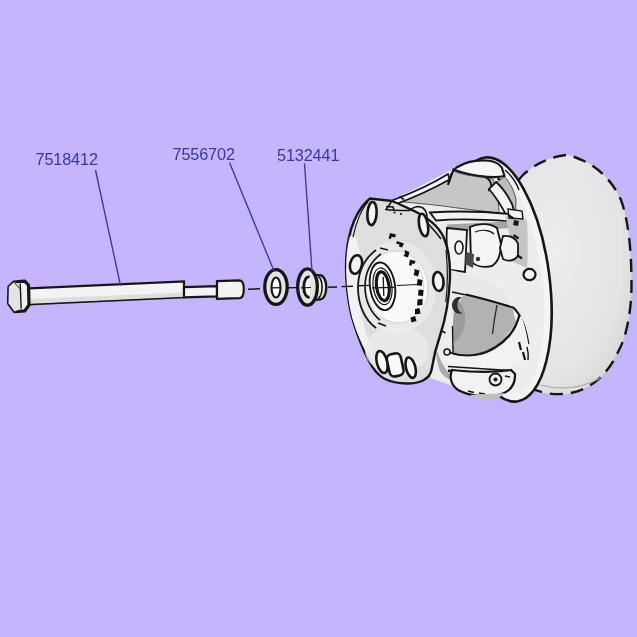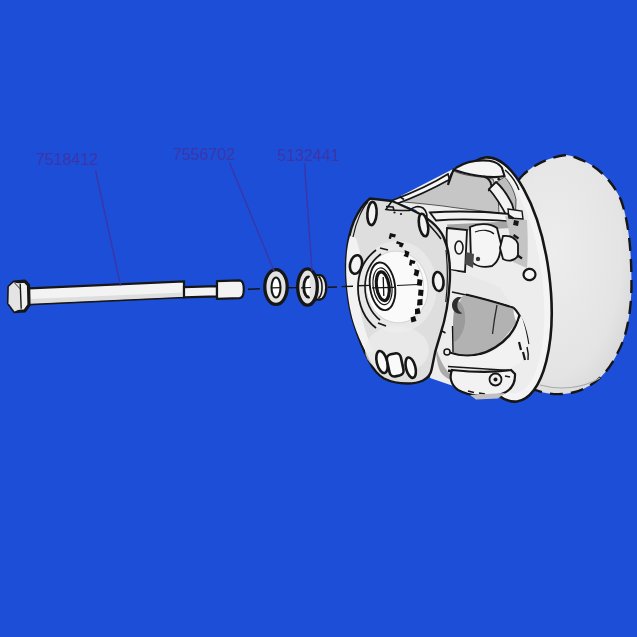--- a/index.html
+++ b/index.html
@@ -1,16 +1,16 @@
 <!DOCTYPE html>
 <html><head>
 <meta charset="utf-8">
 <style>
   html,body{margin:0;padding:0;background:#fff;}
-  .wrap{width:637px;height:637px;position:relative;background:#1d4ed8;overflow:hidden;}
+  .wrap{width:637px;height:637px;position:relative;background:#c4b5fd;overflow:hidden;}
   svg{position:absolute;left:0;top:0;}
   text{font-family:"Liberation Sans",sans-serif;fill:#3d35a5;}
 </style>
 </head>
 <body>
 <div class="wrap">
 <svg width="637" height="637" viewBox="0 0 637 637">
 <defs>
   <radialGradient id="discg" cx="40%" cy="40%" r="75%">
     <stop offset="0%" stop-color="#ededed"></stop>

